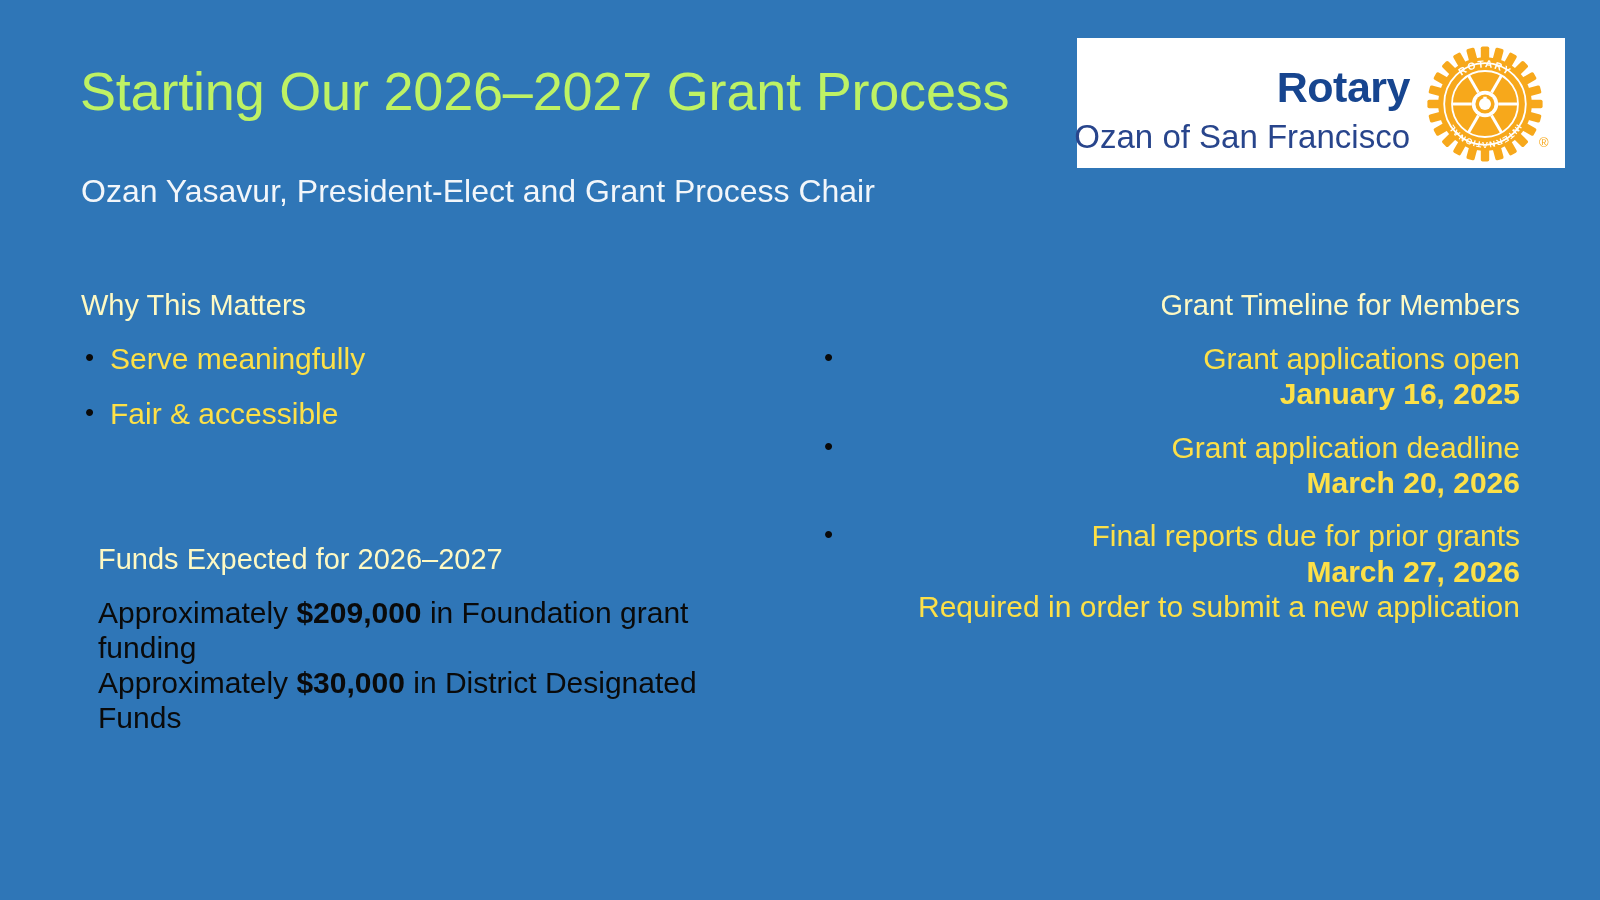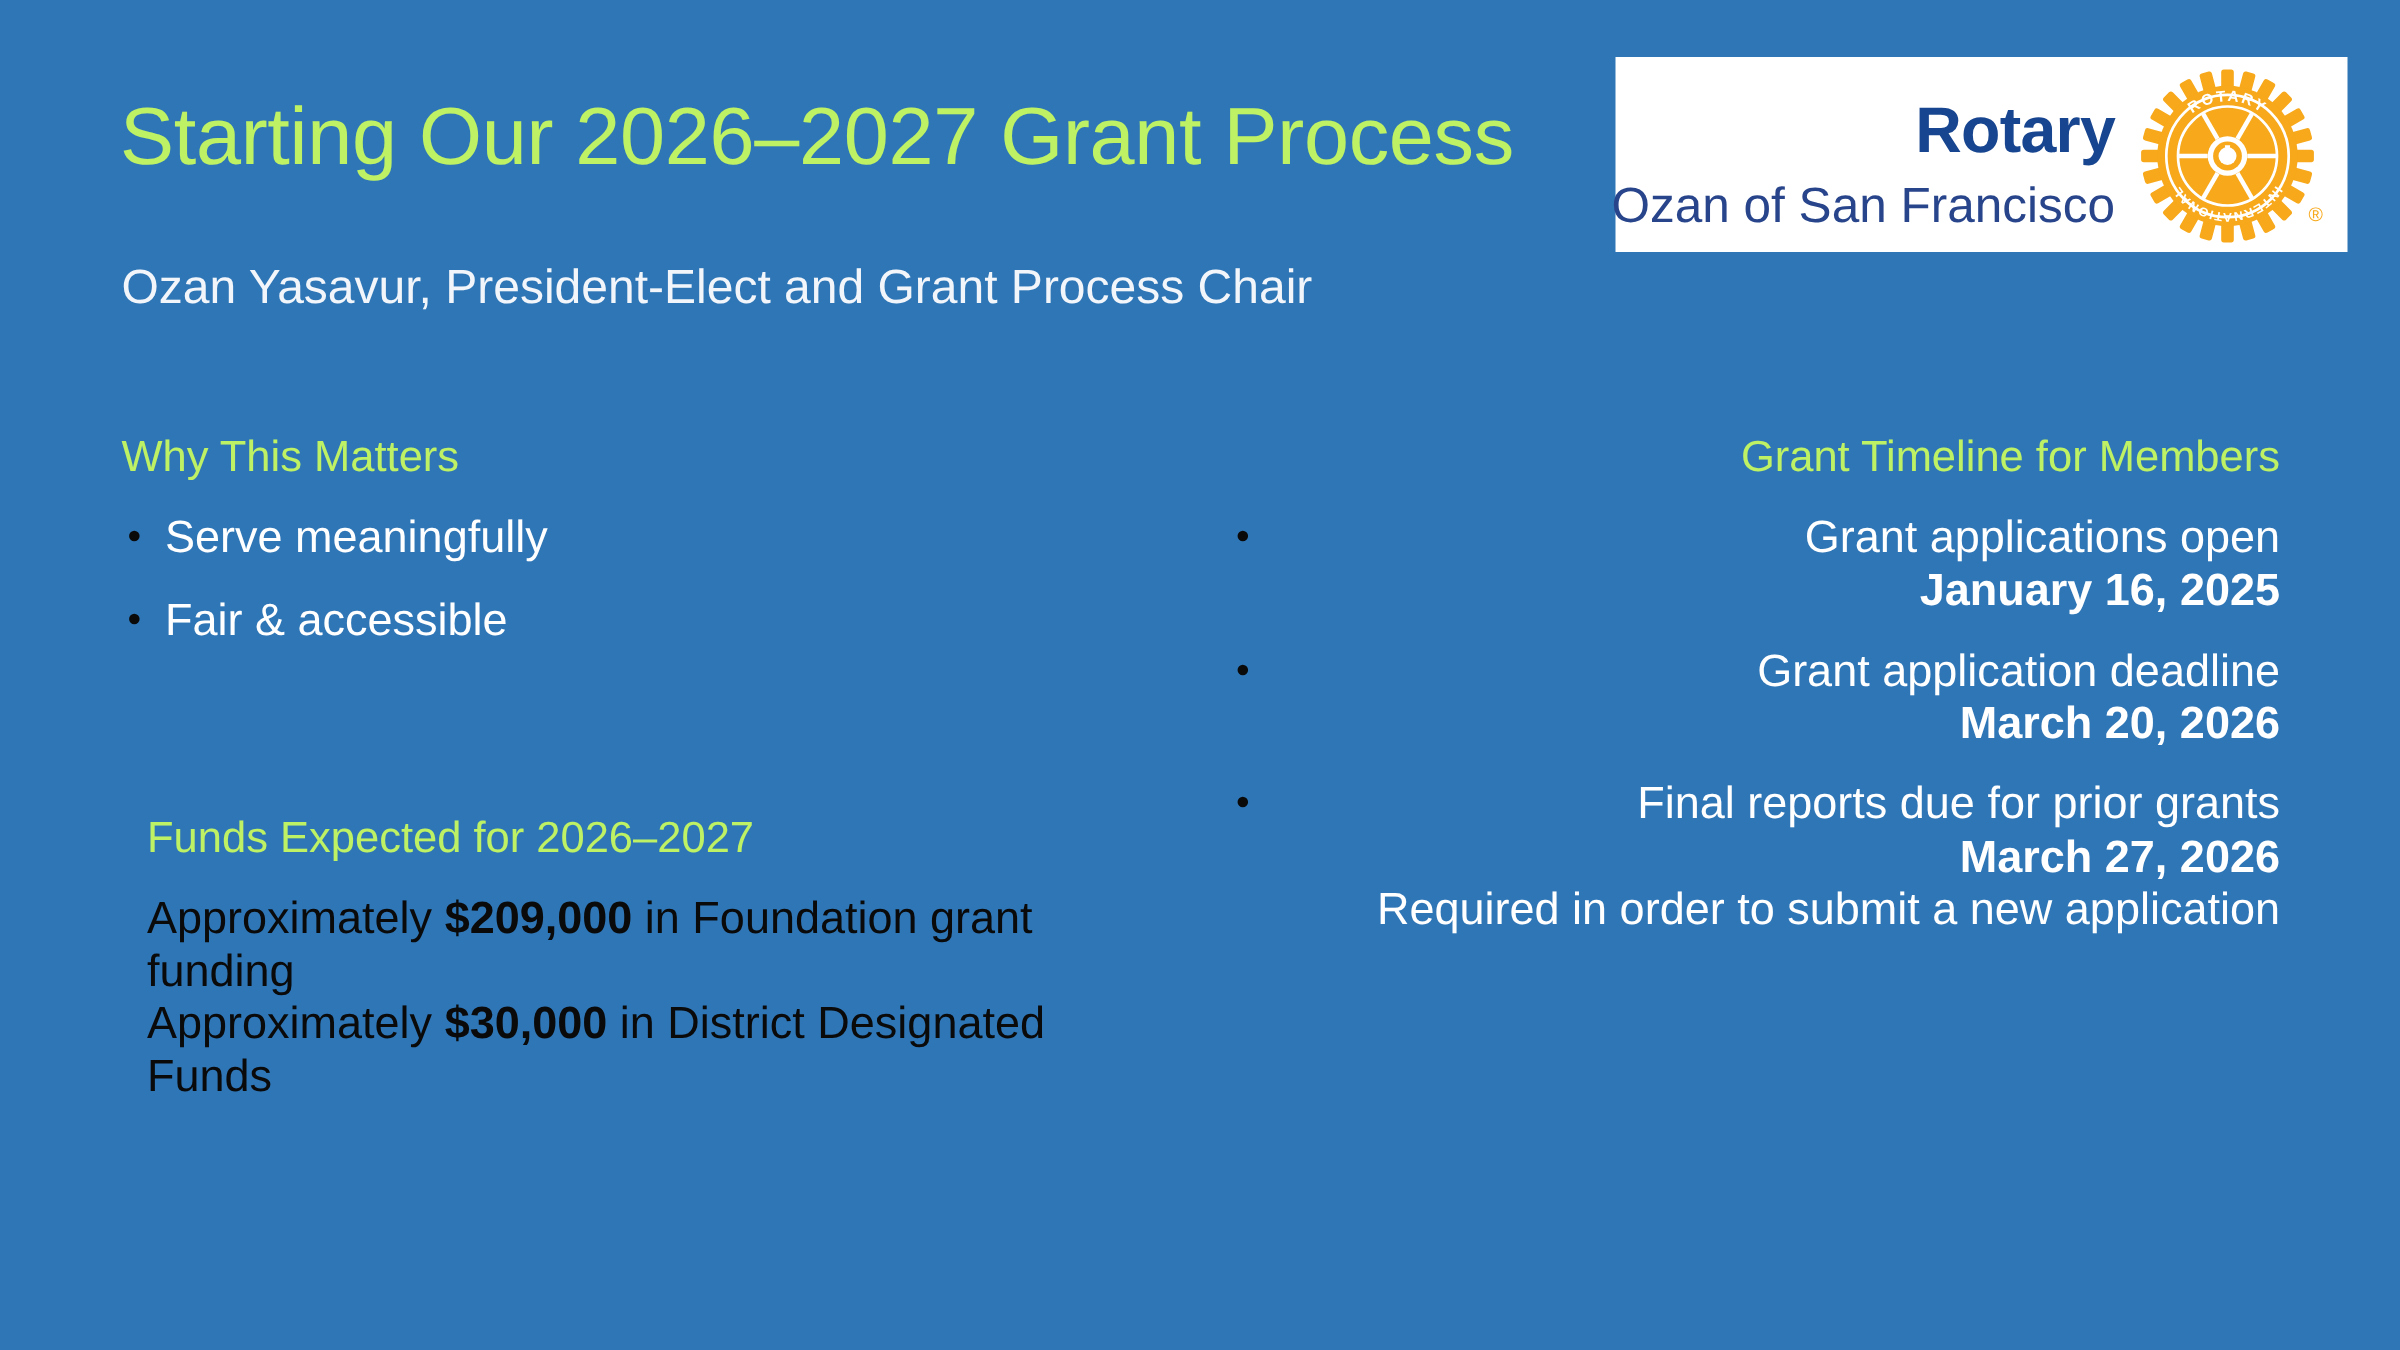--- a/index.html
+++ b/index.html
@@ -114,37 +114,37 @@
   .col-right {
     position: absolute;
     left: 820px;
     top: 288px;
     width: 700px;
     text-align: right;
   }
 
   .section-head {
     font-size: 29px;
-    color: #bef264;
+    color: #fef9c3;
     font-weight: 400;
     line-height: 1.2;
     margin-bottom: 18px;
     white-space: nowrap;
   }
 
   ul.bullets {
     list-style: none;
   }
 
   ul.bullets > li {
     position: relative;
     padding-left: 29px;
     font-size: 30px;
     line-height: 1.18;
-    color: #ffffff;
+    color: #fde047;
     margin-bottom: 20px;
   }
 
   ul.bullets > li::before {
     content: "\2022";
     position: absolute;
     left: 4px;
     top: 0;
     font-size: 26px;
     line-height: 1.28;

